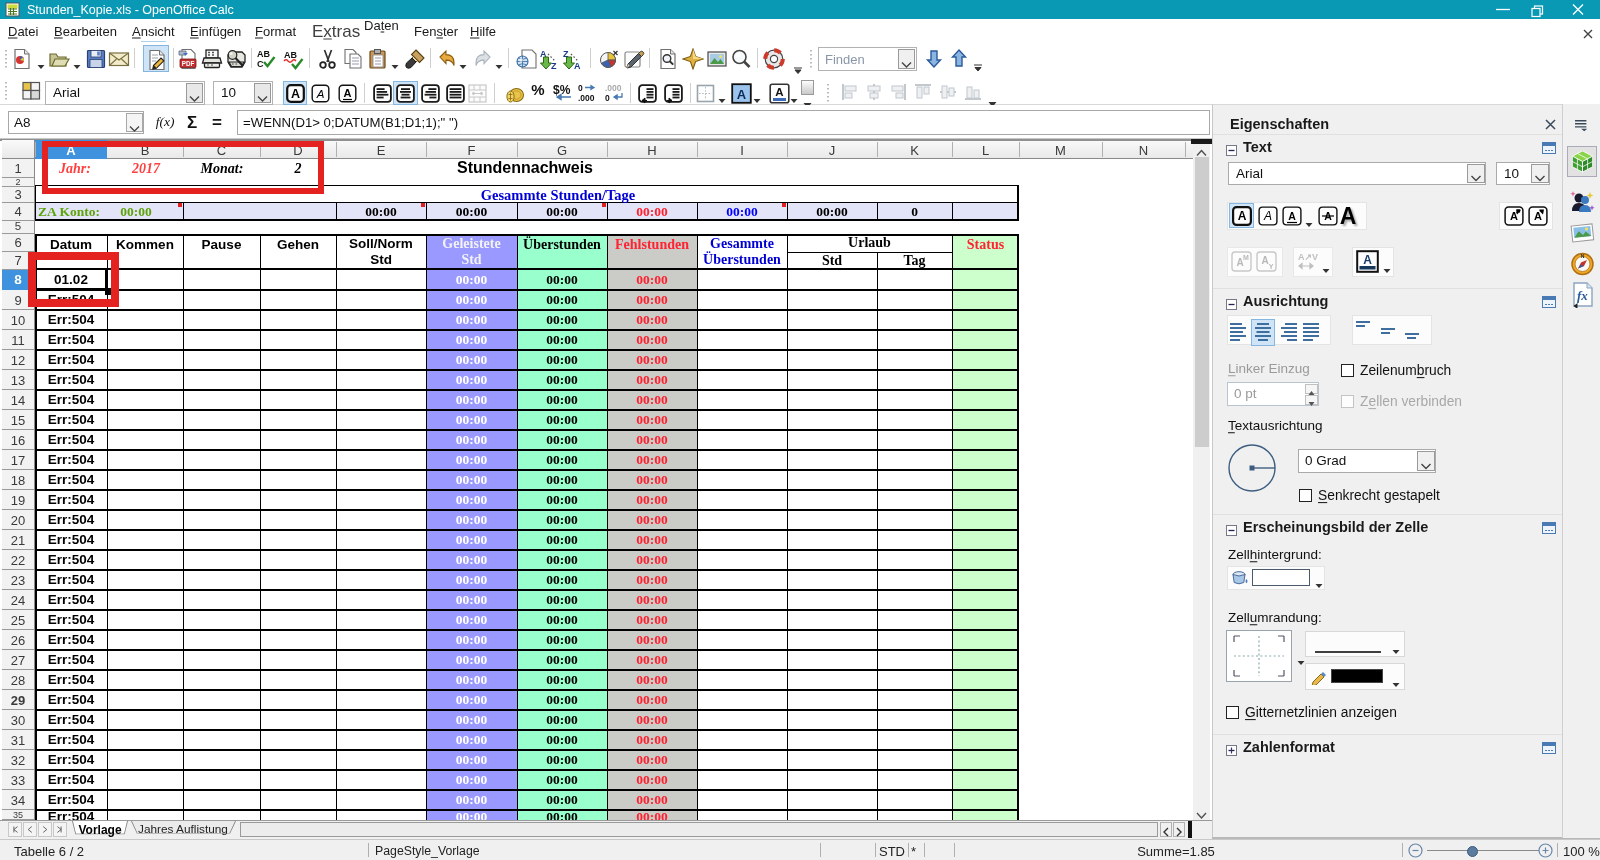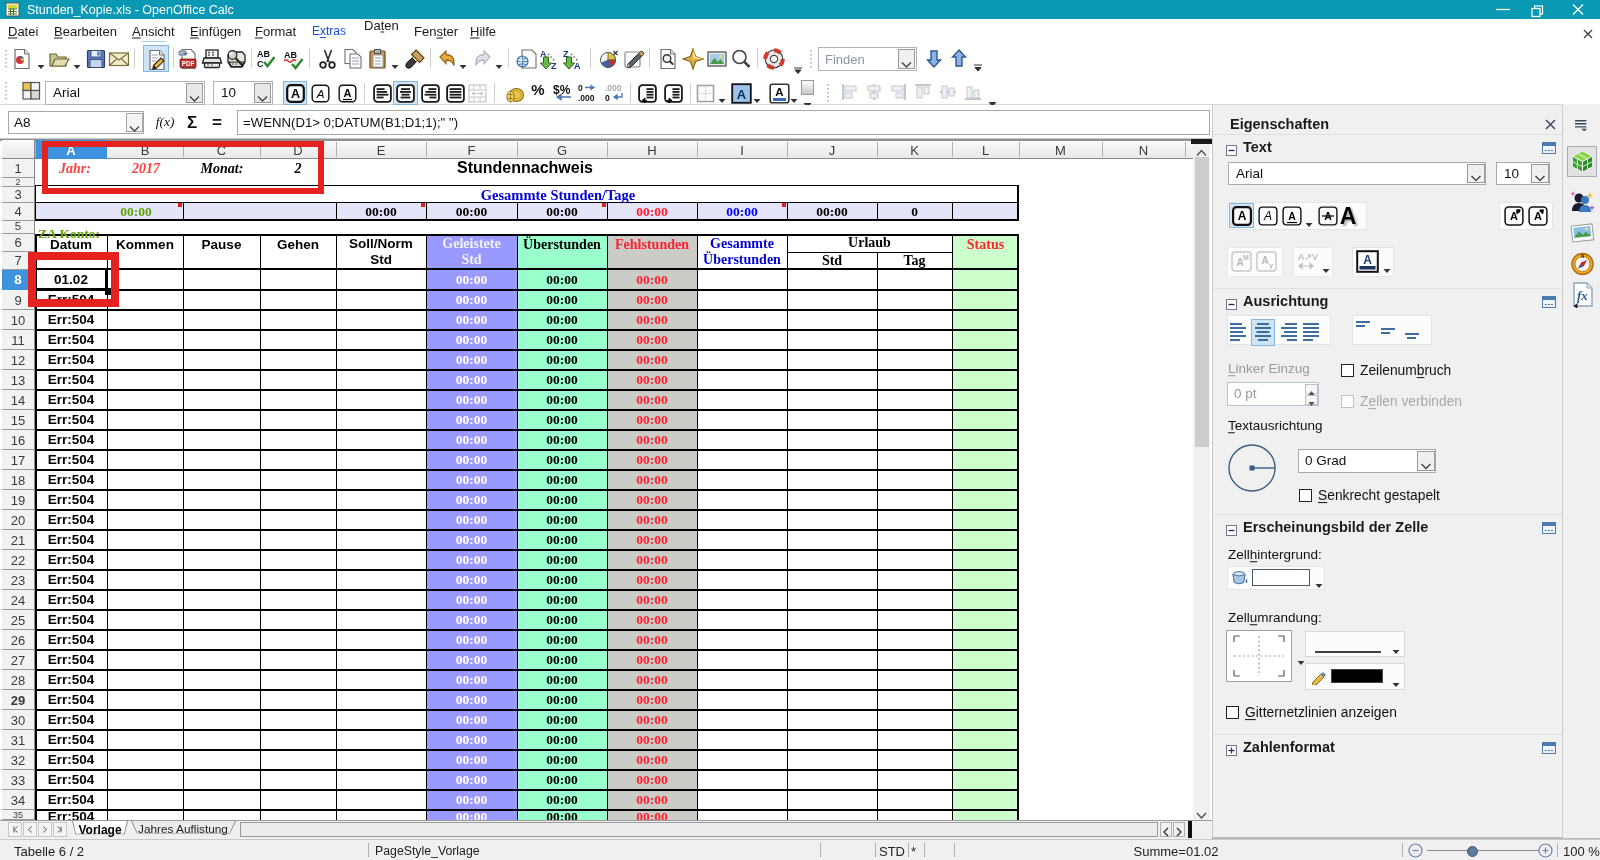--- a/index.html
+++ b/index.html
@@ -20,21 +20,21 @@
       <rect x="44.5" y="6" width="8" height="8" fill="none" stroke="#fff" stroke-width="1.2"></rect>
       <rect x="42" y="8.5" width="8" height="8" fill="#0999b5" stroke="#fff" stroke-width="1.2"></rect>
       <path d="M83 4.5 l10 10 M93 4.5 l-10 10" stroke="#fff" stroke-width="1.3"></path>
     </svg></div>
 <div style="position:absolute;left:0px;top:19px;width:1600px;height:23px;background:#ffffff;"></div>
 <div style="position:absolute;left:8px;top:31px;transform:translate(0,-50%);white-space:nowrap;font-family:'Liberation Sans',sans-serif;font-size:13px;color:#1a1a1a;font-weight:normal;font-style:normal;line-height:1;"><u>D</u>atei</div>
 <div style="position:absolute;left:54px;top:31px;transform:translate(0,-50%);white-space:nowrap;font-family:'Liberation Sans',sans-serif;font-size:13px;color:#1a1a1a;font-weight:normal;font-style:normal;line-height:1;"><u>B</u>earbeiten</div>
 <div style="position:absolute;left:132px;top:31px;transform:translate(0,-50%);white-space:nowrap;font-family:'Liberation Sans',sans-serif;font-size:13px;color:#1a1a1a;font-weight:normal;font-style:normal;line-height:1;"><u>A</u>nsicht</div>
 <div style="position:absolute;left:190px;top:31px;transform:translate(0,-50%);white-space:nowrap;font-family:'Liberation Sans',sans-serif;font-size:13px;color:#1a1a1a;font-weight:normal;font-style:normal;line-height:1;"><u>E</u>infügen</div>
 <div style="position:absolute;left:255px;top:31px;transform:translate(0,-50%);white-space:nowrap;font-family:'Liberation Sans',sans-serif;font-size:13px;color:#1a1a1a;font-weight:normal;font-style:normal;line-height:1;"><u>F</u>ormat</div>
-<div style="position:absolute;left:312px;top:31px;transform:translate(0,-50%);white-space:nowrap;font-family:'Liberation Sans',sans-serif;font-size:12px;color:#1d4ed8;font-weight:normal;font-style:normal;line-height:1;">E<u>x</u>tras</div>
+<div style="position:absolute;left:312px;top:31px;transform:translate(0,-50%);white-space:nowrap;font-family:'Liberation Sans',sans-serif;font-size:17px;color:#404040;font-weight:normal;font-style:normal;line-height:1;">E<u>x</u>tras</div>
 <div style="position:absolute;left:364px;top:25px;transform:translate(0,-50%);white-space:nowrap;font-family:'Liberation Sans',sans-serif;font-size:13px;color:#1a1a1a;font-weight:normal;font-style:normal;line-height:1;">Da<u>t</u>en</div>
 <div style="position:absolute;left:414px;top:31px;transform:translate(0,-50%);white-space:nowrap;font-family:'Liberation Sans',sans-serif;font-size:13px;color:#1a1a1a;font-weight:normal;font-style:normal;line-height:1;">Fen<u>s</u>ter</div>
 <div style="position:absolute;left:470px;top:31px;transform:translate(0,-50%);white-space:nowrap;font-family:'Liberation Sans',sans-serif;font-size:13px;color:#1a1a1a;font-weight:normal;font-style:normal;line-height:1;"><u>H</u>ilfe</div>
 <div style="position:absolute;left:141px;top:40.5px;width:25px;height:3px;background:#a6d2ef;"></div>
 <div style="position:absolute;left:1582px;top:26px;width:12px;height:12px;"><svg width="12" height="12" viewBox="0 0 12 12">
       <path d="M2 2 l8 8 M10 2 l-8 8" stroke="#444" stroke-width="1.4"></path>
     </svg></div>
 <div style="position:absolute;left:0px;top:42px;width:1600px;height:63px;background:#ffffff;"></div>
 <div style="position:absolute;left:0px;top:104px;width:1212px;height:1px;background:#d8d8d8;"></div>
 <div style="position:absolute;left:4px;top:48px;width:4px;height:22px;"><svg width="4" height="22" viewBox="0 0 4 22">
@@ -590,21 +590,21 @@
 <div style="position:absolute;left:787px;top:233.5px;width:1.1px;height:586.5px;background:#000;"></div>
 <div style="position:absolute;left:952px;top:233.5px;width:1.1px;height:586.5px;background:#000;"></div>
 <div style="position:absolute;left:877px;top:251.5px;width:1.1px;height:568.5px;background:#000;"></div>
 <div style="position:absolute;left:1017.4px;top:233.5px;width:1.8px;height:586.5px;background:#000;"></div>
 <div style="position:absolute;left:75px;top:169px;transform:translate(-50%,-50%);white-space:nowrap;font-family:'Liberation Serif',serif;font-size:14px;color:#ff4040;font-weight:bold;font-style:italic;line-height:1;">Jahr:</div>
 <div style="position:absolute;left:146px;top:169px;transform:translate(-50%,-50%);white-space:nowrap;font-family:'Liberation Serif',serif;font-size:14px;color:#ff4040;font-weight:bold;font-style:italic;line-height:1;">2017</div>
 <div style="position:absolute;left:222px;top:169px;transform:translate(-50%,-50%);white-space:nowrap;font-family:'Liberation Serif',serif;font-size:14px;color:#000;font-weight:bold;font-style:italic;line-height:1;">Monat:</div>
 <div style="position:absolute;left:298px;top:169px;transform:translate(-50%,-50%);white-space:nowrap;font-family:'Liberation Serif',serif;font-size:14px;color:#000;font-weight:bold;font-style:italic;line-height:1;">2</div>
 <div style="position:absolute;left:525px;top:168px;transform:translate(-50%,-50%);white-space:nowrap;font-family:'Liberation Sans',sans-serif;font-size:16px;color:#000;font-weight:bold;font-style:normal;line-height:1;">Stundennachweis</div>
 <div style="position:absolute;left:558px;top:194.5px;transform:translate(-50%,-50%);white-space:nowrap;font-family:'Liberation Serif',serif;font-size:14.5px;color:#0000d4;font-weight:bold;font-style:normal;line-height:1;">Gesammte Stunden/Tage</div>
-<div style="position:absolute;left:38px;top:211.5px;transform:translate(0,-50%);white-space:nowrap;font-family:'Liberation Serif',serif;font-size:13.5px;color:#5fa30a;font-weight:bold;font-style:normal;line-height:1;margin-top:22px;">ZA Konto:</div>
+<div style="position:absolute;left:38px;top:211.5px;transform:translate(0,-50%);white-space:nowrap;font-family:'Liberation Serif',serif;font-size:13.5px;color:#5fa30a;font-weight:bold;font-style:normal;line-height:1;">ZA Konto:</div>
 <div style="position:absolute;left:136px;top:211.5px;transform:translate(-50%,-50%);white-space:nowrap;font-family:'Liberation Serif',serif;font-size:13.5px;color:#5fa30a;font-weight:bold;font-style:normal;line-height:1;">00:00</div>
 <div style="position:absolute;left:381px;top:211.5px;transform:translate(-50%,-50%);white-space:nowrap;font-family:'Liberation Serif',serif;font-size:13.5px;color:#000;font-weight:bold;font-style:normal;line-height:1;">00:00</div>
 <div style="position:absolute;left:471.5px;top:211.5px;transform:translate(-50%,-50%);white-space:nowrap;font-family:'Liberation Serif',serif;font-size:13.5px;color:#000;font-weight:bold;font-style:normal;line-height:1;">00:00</div>
 <div style="position:absolute;left:562px;top:211.5px;transform:translate(-50%,-50%);white-space:nowrap;font-family:'Liberation Serif',serif;font-size:13.5px;color:#000;font-weight:bold;font-style:normal;line-height:1;">00:00</div>
 <div style="position:absolute;left:652px;top:211.5px;transform:translate(-50%,-50%);white-space:nowrap;font-family:'Liberation Serif',serif;font-size:13.5px;color:#ff2230;font-weight:bold;font-style:normal;line-height:1;">00:00</div>
 <div style="position:absolute;left:742px;top:211.5px;transform:translate(-50%,-50%);white-space:nowrap;font-family:'Liberation Serif',serif;font-size:13.5px;color:#0000ff;font-weight:bold;font-style:normal;line-height:1;">00:00</div>
 <div style="position:absolute;left:832px;top:211.5px;transform:translate(-50%,-50%);white-space:nowrap;font-family:'Liberation Serif',serif;font-size:13.5px;color:#000;font-weight:bold;font-style:normal;line-height:1;">00:00</div>
 <div style="position:absolute;left:914.5px;top:211.5px;transform:translate(-50%,-50%);white-space:nowrap;font-family:'Liberation Serif',serif;font-size:13.5px;color:#000;font-weight:bold;font-style:normal;line-height:1;">0</div>
 <div style="position:absolute;left:71px;top:244.5px;transform:translate(-50%,-50%);white-space:nowrap;font-family:'Liberation Sans',sans-serif;font-size:13.5px;color:#000;font-weight:bold;font-style:normal;line-height:1;">Datum</div>
 <div style="position:absolute;left:145px;top:244.5px;transform:translate(-50%,-50%);white-space:nowrap;font-family:'Liberation Sans',sans-serif;font-size:13.5px;color:#000;font-weight:bold;font-style:normal;line-height:1;">Kommen</div>
@@ -786,21 +786,21 @@
 <div style="position:absolute;left:368px;top:843px;width:1px;height:14px;background:#b0b0b0;"></div>
 <div style="position:absolute;left:820px;top:843px;width:1px;height:14px;background:#b0b0b0;"></div>
 <div style="position:absolute;left:875px;top:843px;width:1px;height:14px;background:#b0b0b0;"></div>
 <div style="position:absolute;left:908px;top:843px;width:1px;height:14px;background:#b0b0b0;"></div>
 <div style="position:absolute;left:924px;top:843px;width:1px;height:14px;background:#b0b0b0;"></div>
 <div style="position:absolute;left:954px;top:843px;width:1px;height:14px;background:#b0b0b0;"></div>
 <div style="position:absolute;left:1402px;top:843px;width:1px;height:14px;background:#b0b0b0;"></div>
 <div style="position:absolute;left:1557px;top:843px;width:1px;height:14px;background:#b0b0b0;"></div>
 <div style="position:absolute;left:879px;top:850.5px;transform:translate(0,-50%);white-space:nowrap;font-family:'Liberation Sans',sans-serif;font-size:13px;color:#222;font-weight:normal;font-style:normal;line-height:1;">STD</div>
 <div style="position:absolute;left:911px;top:850.5px;transform:translate(0,-50%);white-space:nowrap;font-family:'Liberation Sans',sans-serif;font-size:13px;color:#222;font-weight:normal;font-style:normal;line-height:1;">*</div>
-<div style="position:absolute;left:1176px;top:851px;transform:translate(-50%,-50%);white-space:nowrap;font-family:'Liberation Sans',sans-serif;font-size:13px;color:#222;font-weight:normal;font-style:normal;line-height:1;">Summe=01.02</div>
+<div style="position:absolute;left:1176px;top:851px;transform:translate(-50%,-50%);white-space:nowrap;font-family:'Liberation Sans',sans-serif;font-size:13px;color:#222;font-weight:normal;font-style:normal;line-height:1;">Summe=1.85</div>
 <div style="position:absolute;left:1408px;top:843px;width:15px;height:15px;"><svg width="15" height="15" viewBox="0 0 15 15">
       <circle cx="7.5" cy="7.5" r="6.5" fill="none" stroke="#6a86a8" stroke-width="1.2"></circle>
       <path d="M4.5 7.5 h6" stroke="#6a86a8" stroke-width="1.2"></path>
     </svg></div>
 <div style="position:absolute;left:1427px;top:849.7px;width:112px;height:1.6px;background:#8a8a8a;"></div>
 <div style="position:absolute;left:1466px;top:844px;width:13px;height:13px;"><svg width="13" height="13" viewBox="0 0 13 13">
       <circle cx="6.5" cy="6.5" r="5" fill="#5a7a9e" stroke="#3a5a7e" stroke-width="1"></circle>
     </svg></div>
 <div style="position:absolute;left:1538px;top:843px;width:15px;height:15px;"><svg width="15" height="15" viewBox="0 0 15 15">
       <circle cx="7.5" cy="7.5" r="6.5" fill="none" stroke="#6a86a8" stroke-width="1.2"></circle>

